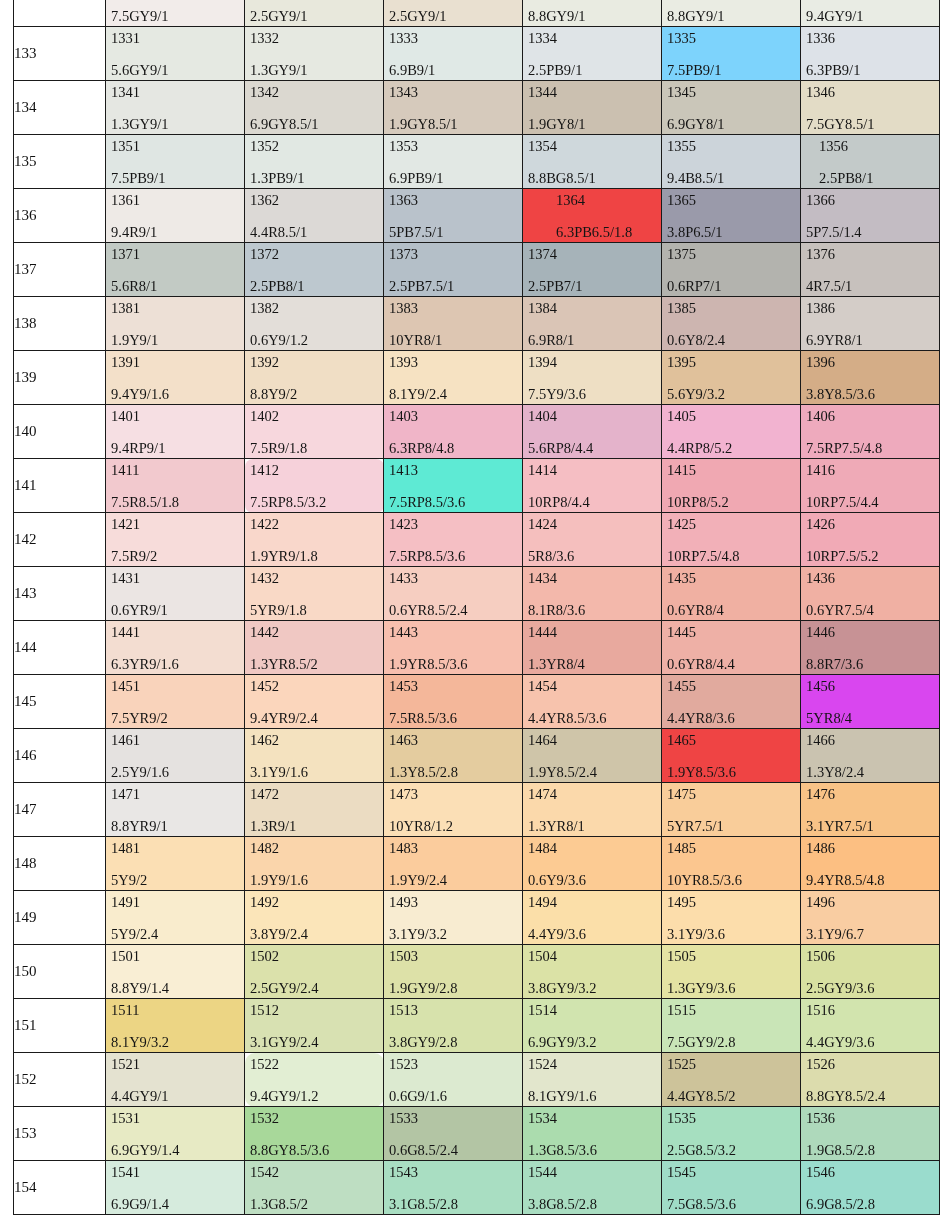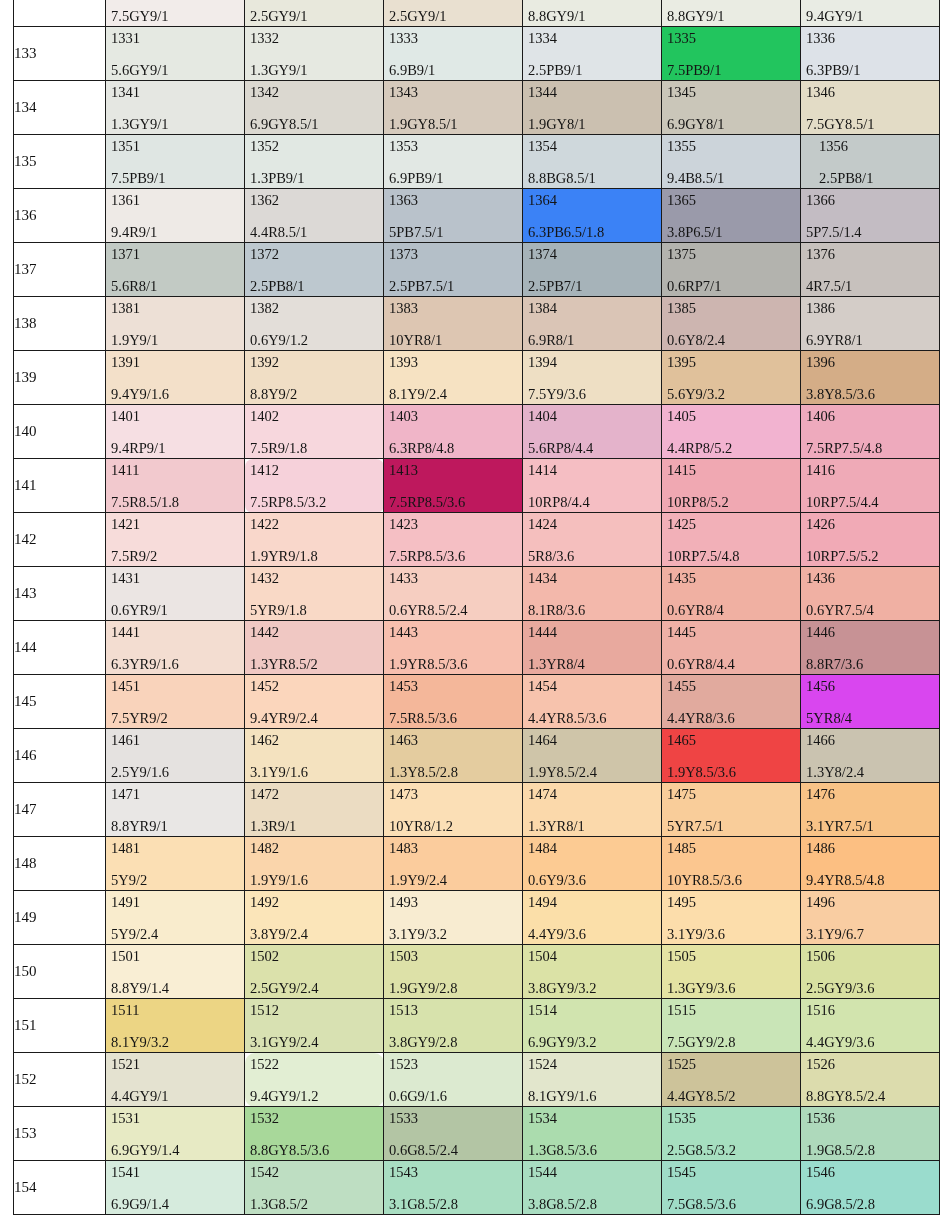--- a/index.html
+++ b/index.html
@@ -146,21 +146,21 @@
               <div class="sw-id">1333</div>
               <div class="sw-code">6.9B9/1</div>
             </div>
           </td>
           <td class="swatch" style="background: rgb(223, 228, 231);">
             <div class="swatch-inner">
               <div class="sw-id">1334</div>
               <div class="sw-code">2.5PB9/1</div>
             </div>
           </td>
-          <td class="swatch" style="background: #22c55e;">
+          <td class="swatch" style="background: #7dd3fc;">
             <div class="swatch-inner">
               <div class="sw-id">1335</div>
               <div class="sw-code">7.5PB9/1</div>
             </div>
           </td>
           <td class="swatch" style="background: rgb(221, 226, 232);">
             <div class="swatch-inner">
               <div class="sw-id">1336</div>
               <div class="sw-code">6.3PB9/1</div>
             </div>
@@ -257,21 +257,21 @@
               <div class="sw-id">1362</div>
               <div class="sw-code">4.4R8.5/1</div>
             </div>
           </td>
           <td class="swatch" style="background: rgb(185, 194, 203);">
             <div class="swatch-inner">
               <div class="sw-id">1363</div>
               <div class="sw-code">5PB7.5/1</div>
             </div>
           </td>
-          <td class="swatch" style="background: #3b82f6;">
+          <td class="swatch" style="background: #ef4444; padding-left: 28px;">
             <div class="swatch-inner">
               <div class="sw-id">1364</div>
               <div class="sw-code">6.3PB6.5/1.8</div>
             </div>
           </td>
           <td class="swatch" style="background: rgb(154, 154, 170);">
             <div class="swatch-inner">
               <div class="sw-id">1365</div>
               <div class="sw-code">3.8P6.5/1</div>
             </div>
@@ -446,21 +446,21 @@
               <div class="sw-id">1411</div>
               <div class="sw-code">7.5R8.5/1.8</div>
             </div>
           </td>
           <td class="swatch" style="background: rgb(246, 209, 218); border-radius: 8px;">
             <div class="swatch-inner">
               <div class="sw-id">1412</div>
               <div class="sw-code">7.5RP8.5/3.2</div>
             </div>
           </td>
-          <td class="swatch" style="background: #be185d; margin-top: 12px;">
+          <td class="swatch" style="background: #5eead4; margin-top: 12px;">
             <div class="swatch-inner">
               <div class="sw-id">1413</div>
               <div class="sw-code">7.5RP8.5/3.6</div>
             </div>
           </td>
           <td class="swatch" style="background: rgb(245, 190, 195);">
             <div class="swatch-inner">
               <div class="sw-id">1414</div>
               <div class="sw-code">10RP8/4.4</div>
             </div>

